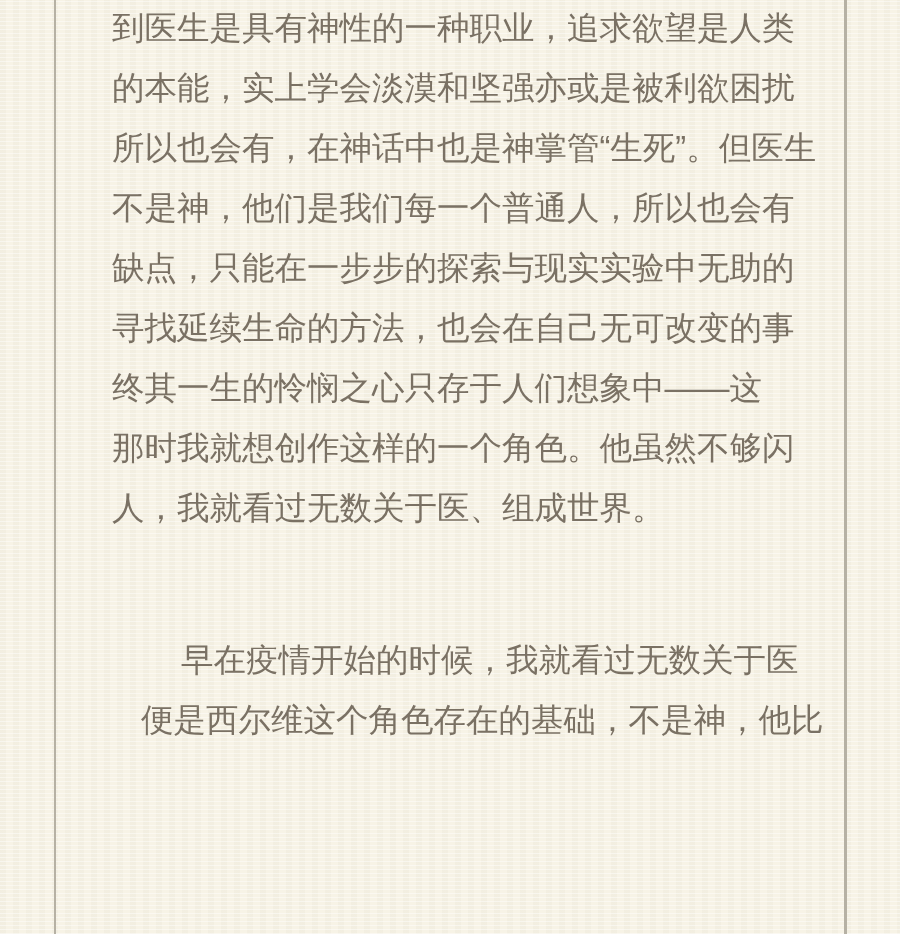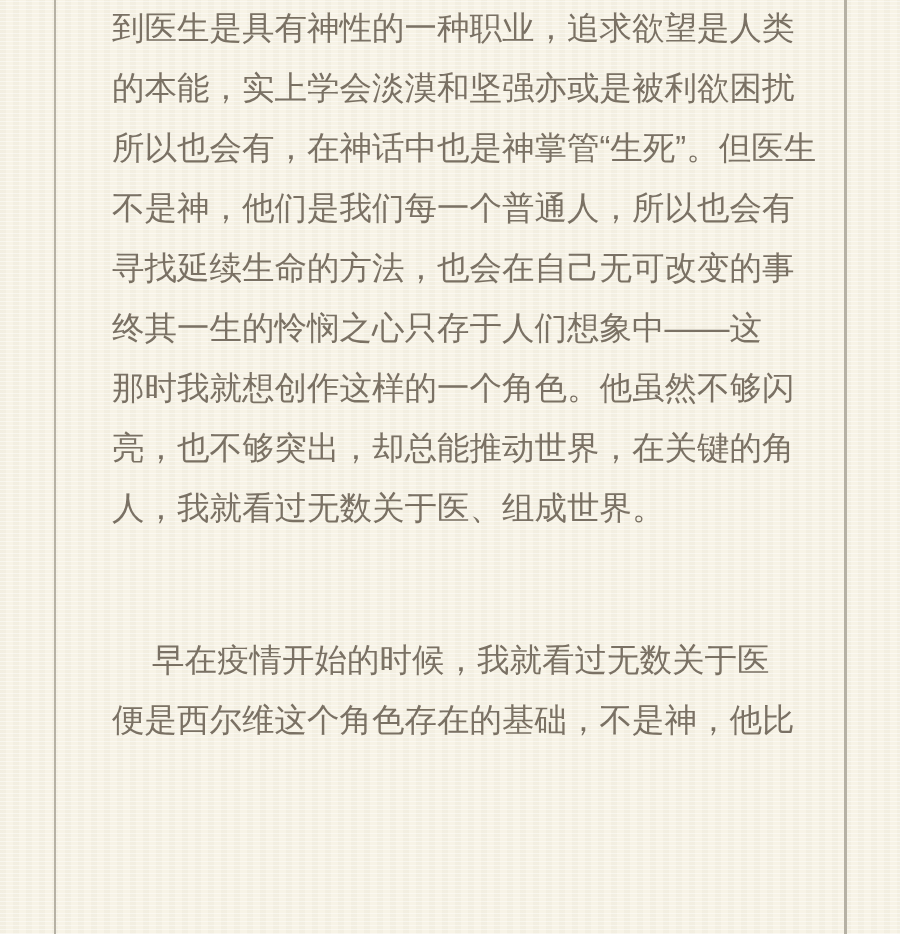--- a/index.html
+++ b/index.html
@@ -50,42 +50,43 @@
     font-size: 32.5px;
     letter-spacing: 0;
   }
   .text-line {
     height: 60px;
     line-height: 60px;
     white-space: nowrap;
   }
   .paragraph + .paragraph {
     margin-top: 92px;
+    margin-left: 29px;
   }
   .paragraph.indent-first .text-line:first-child {
     text-indent: 40px;
   }
 </style>
 </head>
 <body>
 
 <div class="paper-texture"></div>
 
 <div class="rule rule-left"></div>
 <div class="rule rule-right"></div>
 
 <div class="article">
     <div class="paragraph">
       <div class="text-line">到医生是具有神性的一种职业，追求欲望是人类</div>
       <div class="text-line">的本能，实上学会淡漠和坚强亦或是被利欲困扰</div>
       <div class="text-line">所以也会有，在神话中也是神掌管“生死”。但医生</div>
       <div class="text-line">不是神，他们是我们每一个普通人，所以也会有</div>
+      <div class="text-line">缺点，只能在一步步的探索与现实实验中无助的</div>
       <div class="text-line">寻找延续生命的方法，也会在自己无可改变的事</div>
       <div class="text-line">终其一生的怜悯之心只存于人们想象中——这</div>
       <div class="text-line">那时我就想创作这样的一个角色。他虽然不够闪</div>
-      <div class="text-line">亮，也不够突出，却总能推动世界，在关键的角</div>
       <div class="text-line">人，我就看过无数关于医、组成世界。</div>
     </div>
     <div class="paragraph indent-first">
       <div class="text-line">早在疫情开始的时候，我就看过无数关于医</div>
       <div class="text-line">便是西尔维这个角色存在的基础，不是神，他比</div>
     </div>
   </div>
 
 </body></html>

